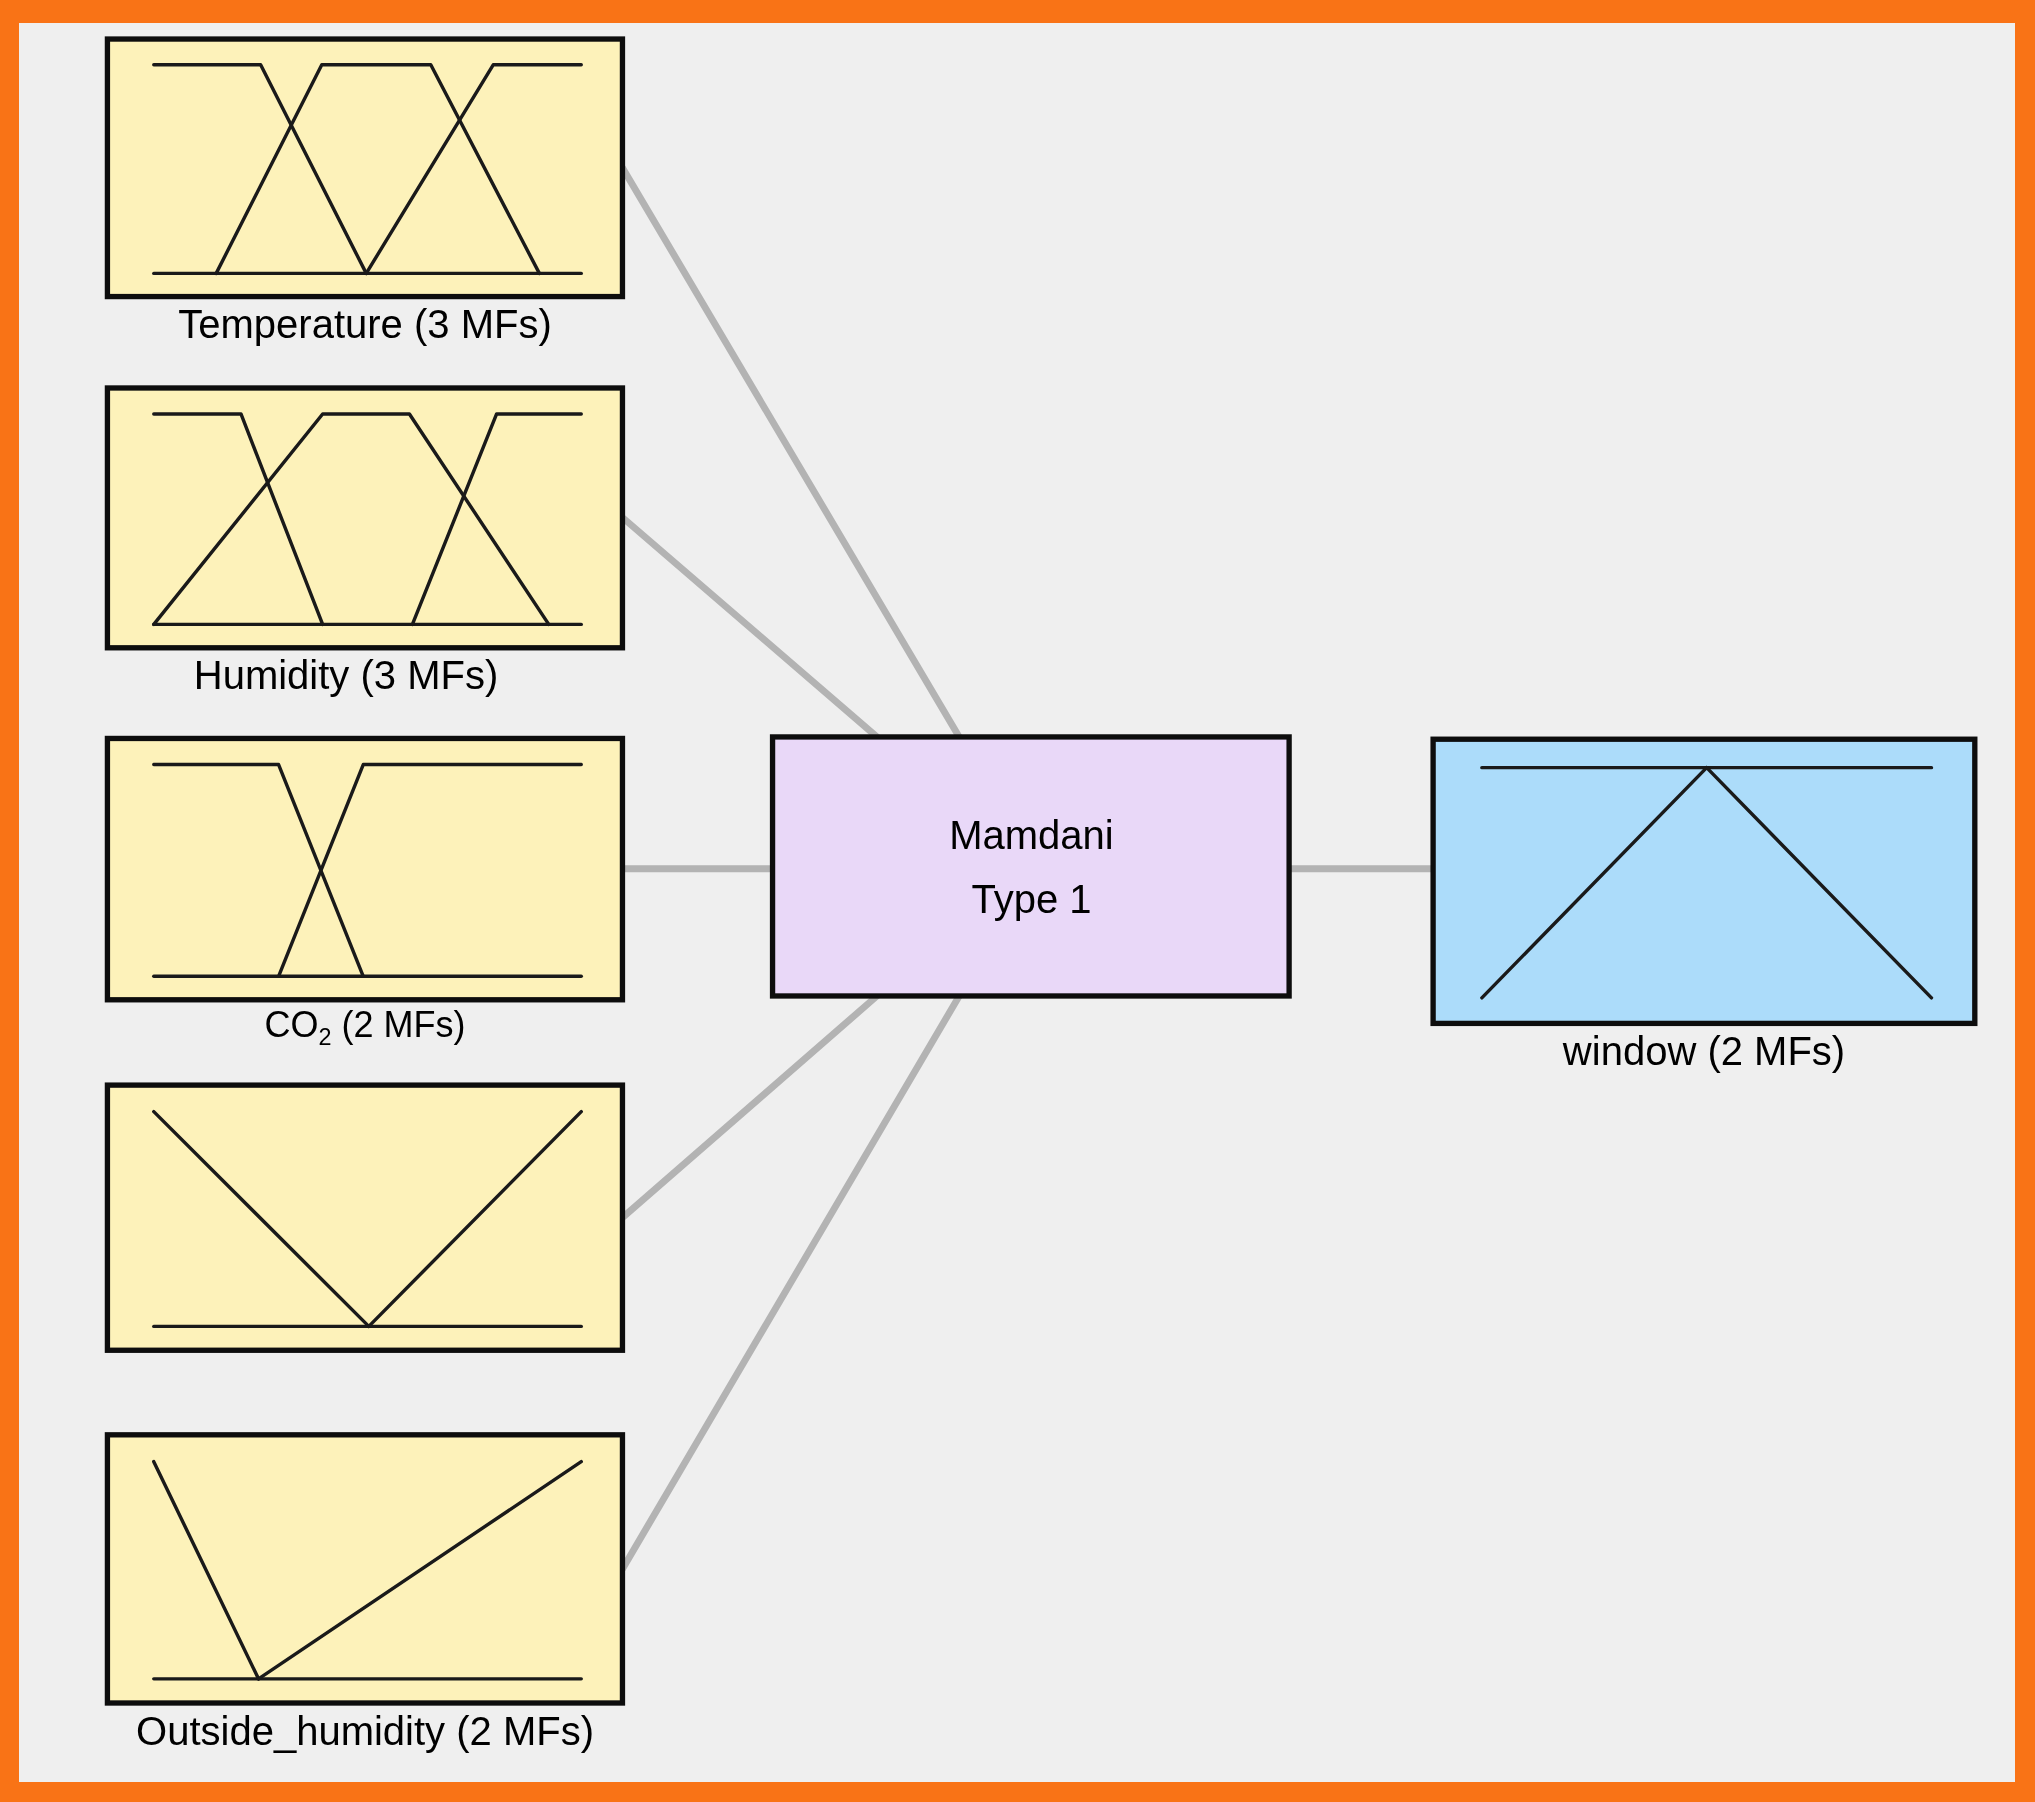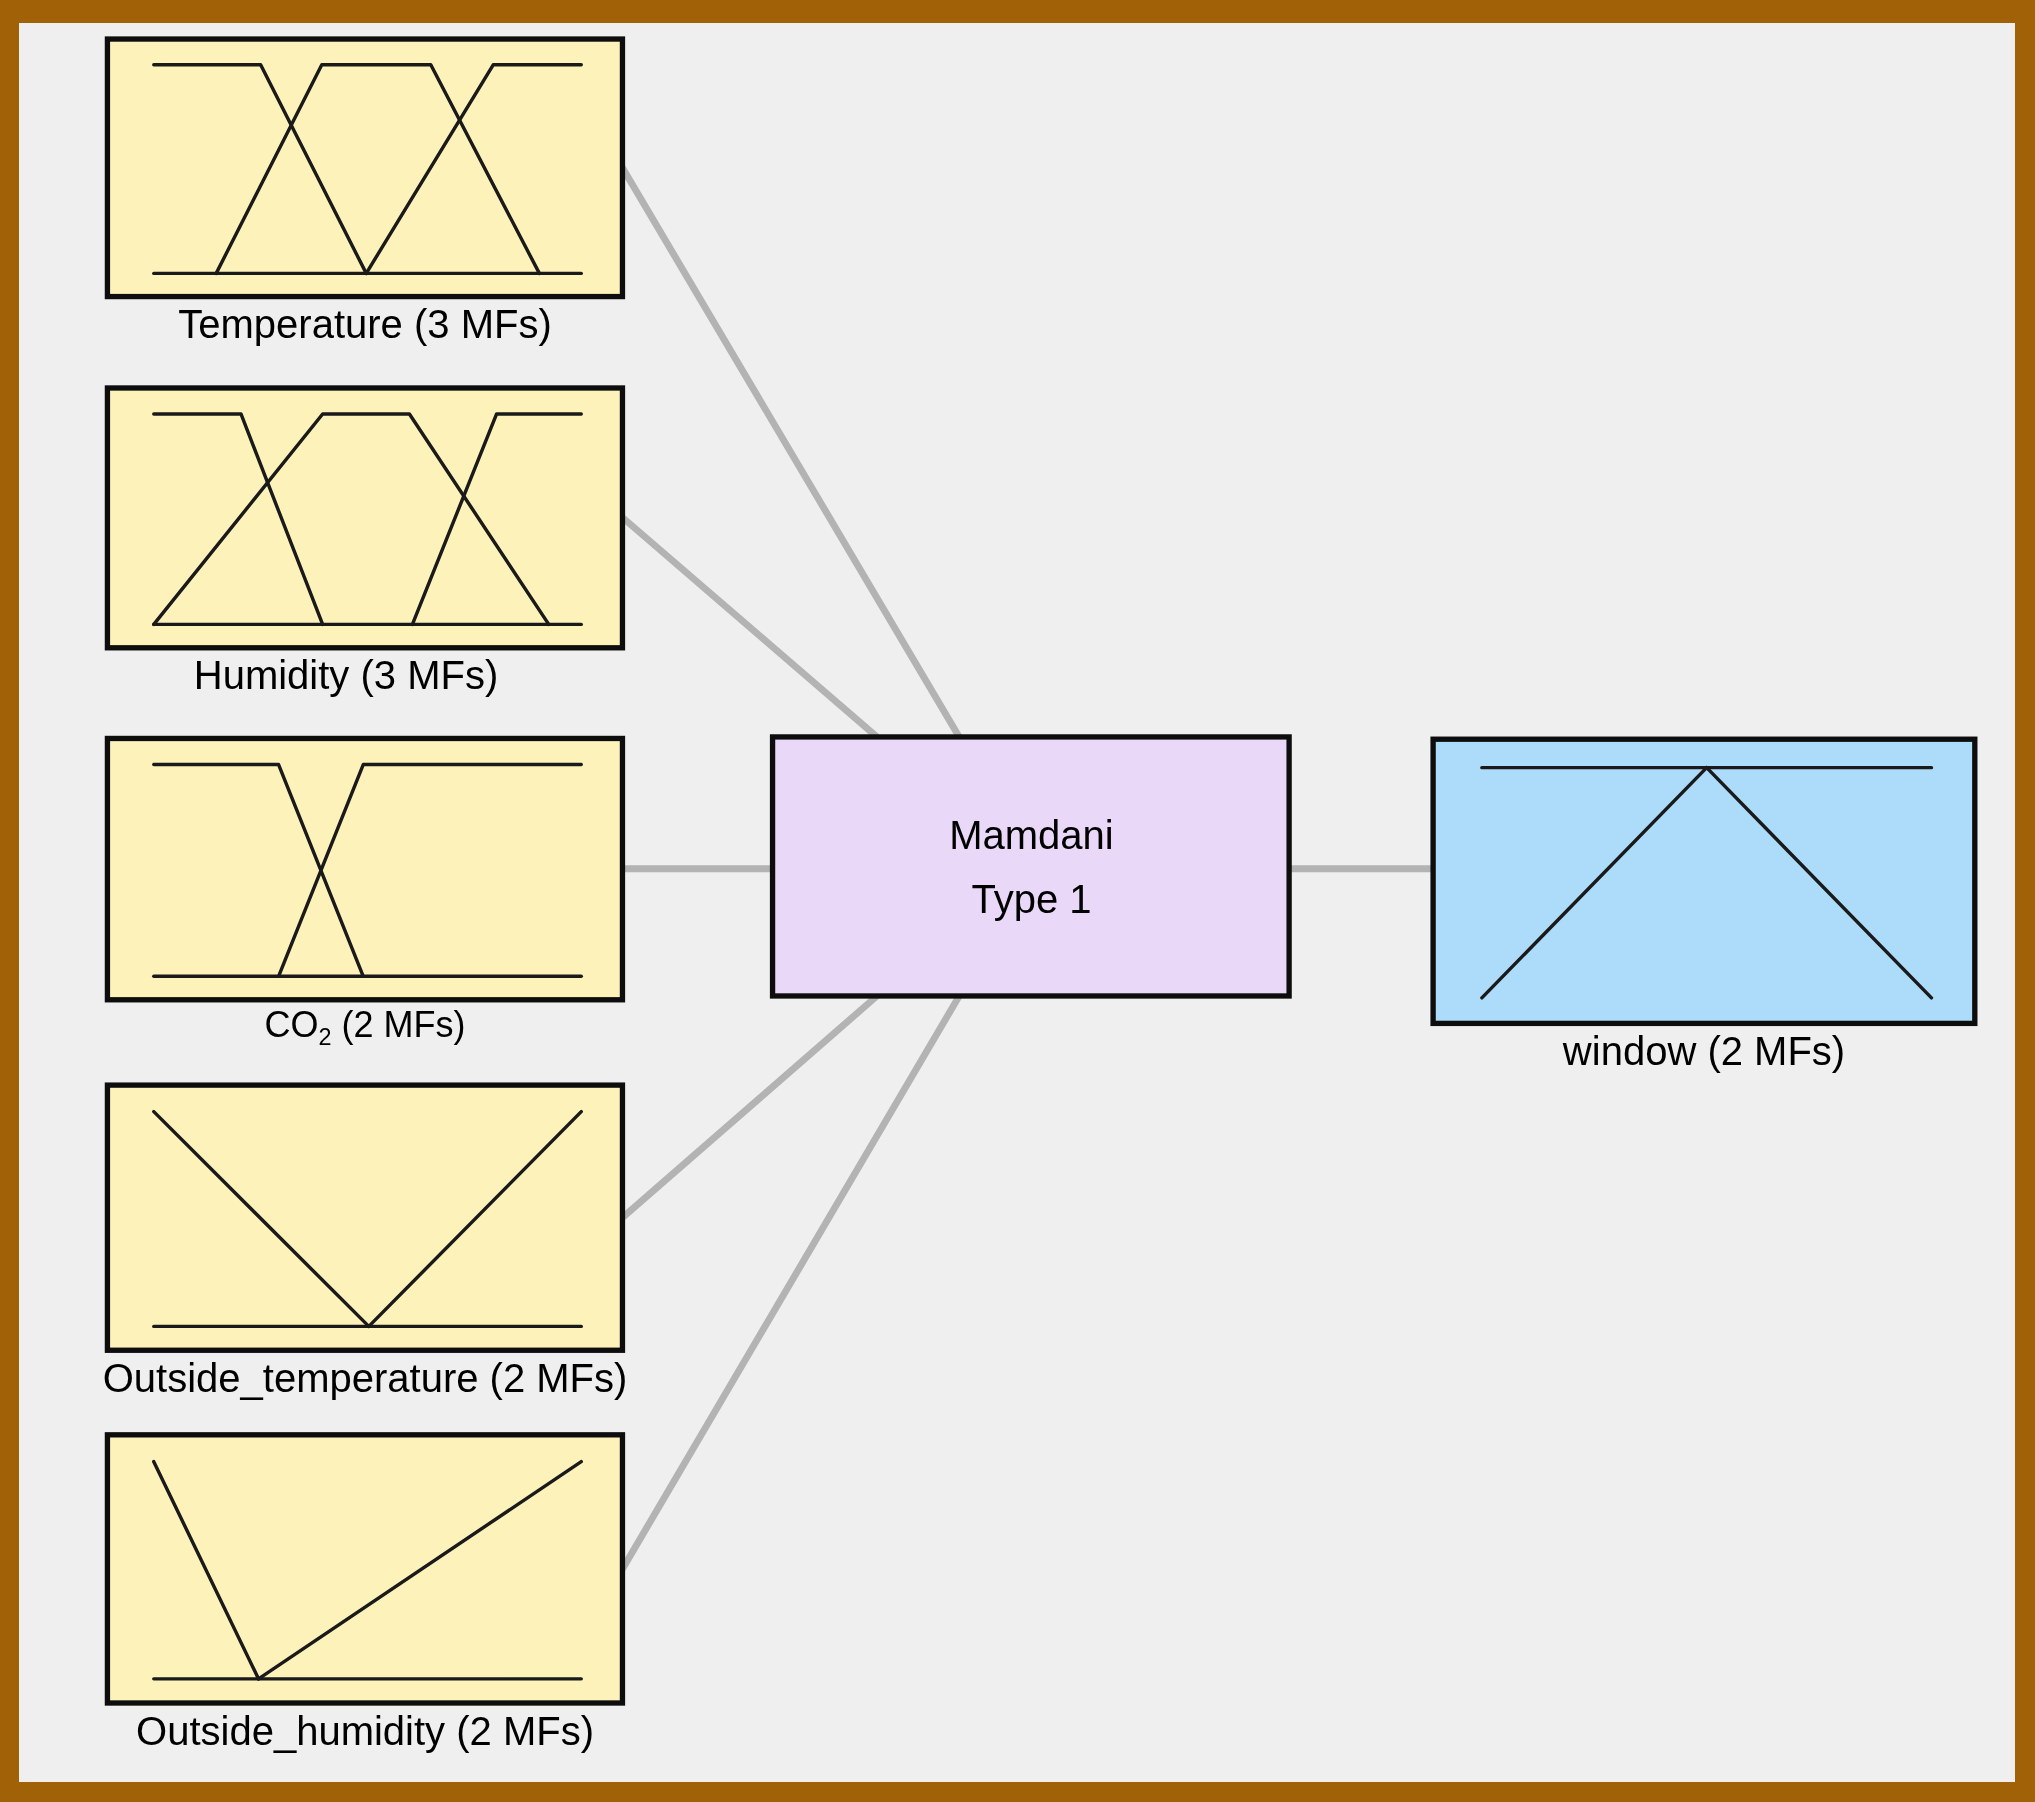--- a/index.html
+++ b/index.html
@@ -43,21 +43,21 @@
     justify-content: center;
     font-size: 40px;
     line-height: 64px;
     color: #000000;
     text-align: center;
   }
 </style>
 </head>
 <body>
 
-<div id="canvas" style="background: #a16207;">
+<div id="canvas" style="background: #f97316;">
   <div id="panel" style="left: 19px; top: 23px; width: 1996px; height: 1759px; background: rgb(239, 239, 239);"></div>
 
   <svg id="diagram-svg" xmlns="http://www.w3.org/2000/svg" width="2035" height="1803" viewBox="0 0 2671 2366">
       <line x1="817" y1="220" x2="1259" y2="967" stroke="#b3b3b3" stroke-width="9" stroke-linecap="round"></line>
       <line x1="817" y1="679" x2="1151" y2="967" stroke="#b3b3b3" stroke-width="9" stroke-linecap="round"></line>
       <line x1="817" y1="1140" x2="1014" y2="1140" stroke="#b3b3b3" stroke-width="9" stroke-linecap="round"></line>
       <line x1="817" y1="1598" x2="1151" y2="1307" stroke="#b3b3b3" stroke-width="9" stroke-linecap="round"></line>
       <line x1="817" y1="2059" x2="1259" y2="1307" stroke="#b3b3b3" stroke-width="9" stroke-linecap="round"></line>
       <line x1="1692" y1="1140" x2="1881" y2="1140" stroke="#b3b3b3" stroke-width="9" stroke-linecap="round"></line>
       <rect x="1014" y="967" width="678" height="340" fill="#e9d8f8" stroke="#0d0d0d" stroke-width="7"></rect>
@@ -85,21 +85,20 @@
       <polyline points="339.30460000000005,2203.32 762.9200000000001,1918.2" fill="none" stroke="#1a1a1a" stroke-width="4.5" stroke-linecap="round" stroke-linejoin="round"></polyline>
       <rect x="1881" y="970" width="711" height="373" fill="#acdcfa" stroke="#0d0d0d" stroke-width="7"></rect>
       <polyline points="1944.99,1007.3 2535.12,1007.3" fill="none" stroke="#1a1a1a" stroke-width="4.5" stroke-linecap="round" stroke-linejoin="round"></polyline>
       <polyline points="1944.99,1309.43 2240.055,1007.3" fill="none" stroke="#1a1a1a" stroke-width="4.5" stroke-linecap="round" stroke-linejoin="round"></polyline>
       <polyline points="2240.055,1007.3 2535.12,1309.43" fill="none" stroke="#1a1a1a" stroke-width="4.5" stroke-linecap="round" stroke-linejoin="round"></polyline>
     </svg>
 
   <div class="node-label" id="label-0" style="left: 365px; top: 301px; font-size: 40px; color: rgb(0, 0, 0);">Temperature (3 MFs)</div>
   <div class="node-label" id="label-1" style="left: 346px; top: 652px; font-size: 40px; color: rgb(0, 0, 0);">Humidity (3 MFs)</div>
   <div class="node-label" id="label-2" style="left: 365px; top: 1004px; font-size: 36px; color: rgb(0, 0, 0);"><span>CO</span><sub>2</sub><span> (2 MFs)</span></div>
-  <div class="node-label" id="label-3" style="left: 365px; top: 1355px; font-size: 40px; color: rgb(0, 0, 0);">Outside_temperature (2 MFs)</div>
   <div class="node-label" id="label-4" style="left: 365px; top: 1708px; font-size: 40px; color: rgb(0, 0, 0);">Outside_humidity (2 MFs)</div>
   <div class="node-label" id="label-5" style="left: 1704px; top: 1028px; font-size: 40px; color: rgb(0, 0, 0);">window (2 MFs)</div>
 
   <div id="inference-label" style="left: 773px; top: 737px; width: 517px; height: 259px; font-size: 40px; color: rgb(0, 0, 0);">
     <div>Mamdani</div>
     <div>Type 1</div>
   </div>
 </div>
 
 

